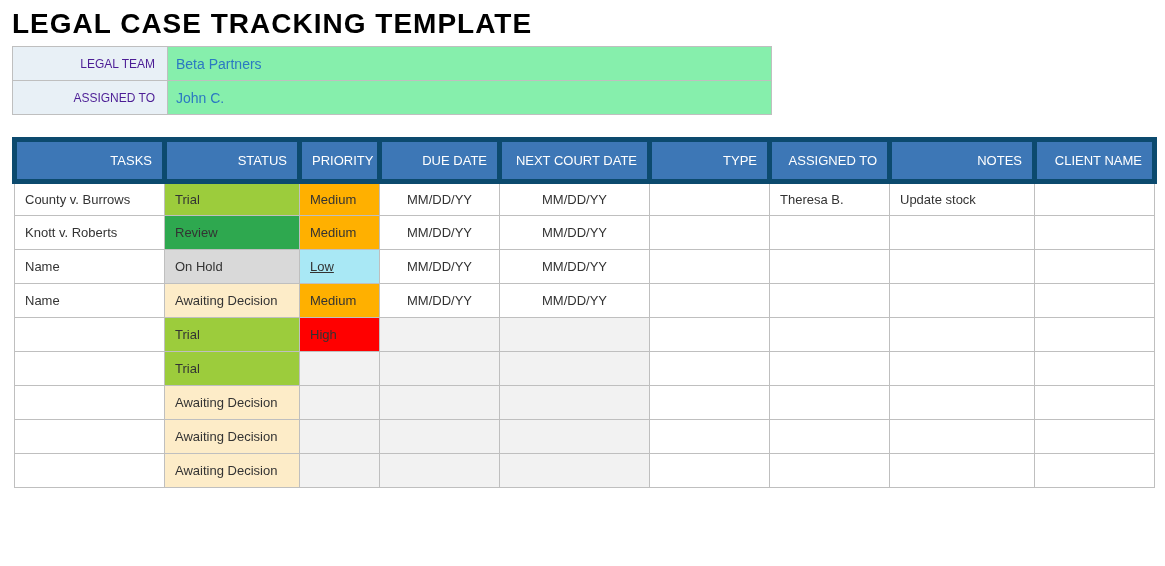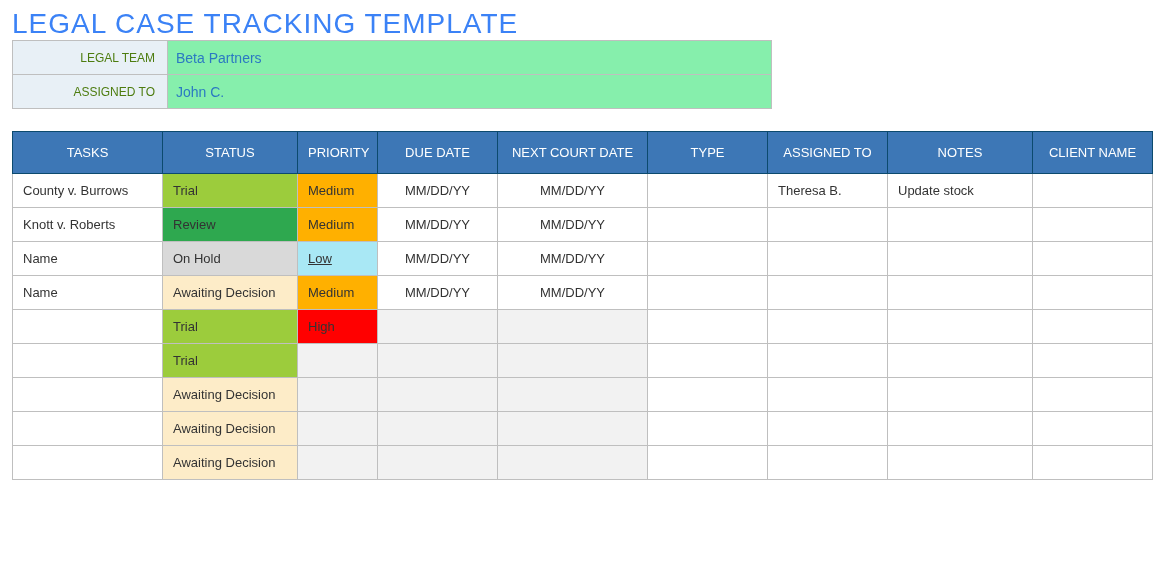--- a/index.html
+++ b/index.html
@@ -6,60 +6,61 @@
     body {
       font-family: 'Century Gothic', 'Futura', Arial, sans-serif;
       background: #fff;
       padding: 8px 12px;
       width: 1165px;
       font-size: 13px;
       color: #333;
     }
     .title {
       font-size: 28px;
-      font-weight: normal;
-      color: #3b82f6;
+      font-weight: bold;
+      color: #000000;
       letter-spacing: 1px;
+      margin-bottom: 6px;
     }
     .meta-table {
       border-collapse: collapse;
       margin-bottom: 22px;
       width: 760px;
     }
     .meta-table td {
       border: 1px solid #bfbfbf;
       padding: 8px 12px;
       height: 34px;
       vertical-align: middle;
     }
     .meta-table .label-cell {
       background: #e8f0f6;
       text-align: right;
       width: 155px;
       font-size: 12px;
-      color: #4d7c0f;
+      color: #4c1d95;
     }
     .meta-table .value-cell {
       background: #86efac;
       color: #2b79c2;
       font-size: 14px;
       padding-left: 8px;
     }
     .main-table {
       border-collapse: collapse;
       width: 1140px;
       table-layout: fixed;
     }
     .main-table th {
       background: #3d77b6;
       color: #fff;
       font-weight: normal;
-      text-align: center;
+      text-align: right;
       padding: 10px 10px;
-      border: 1px solid #0c4a6e;
+      border: 5px solid #0c4a6e;
       font-size: 13px;
       height: 42px;
       vertical-align: middle;
     }
     .main-table td {
       border: 1px solid #bfbfbf;
       padding: 8px 10px;
       height: 34px;
       vertical-align: middle;
       font-size: 13px;

